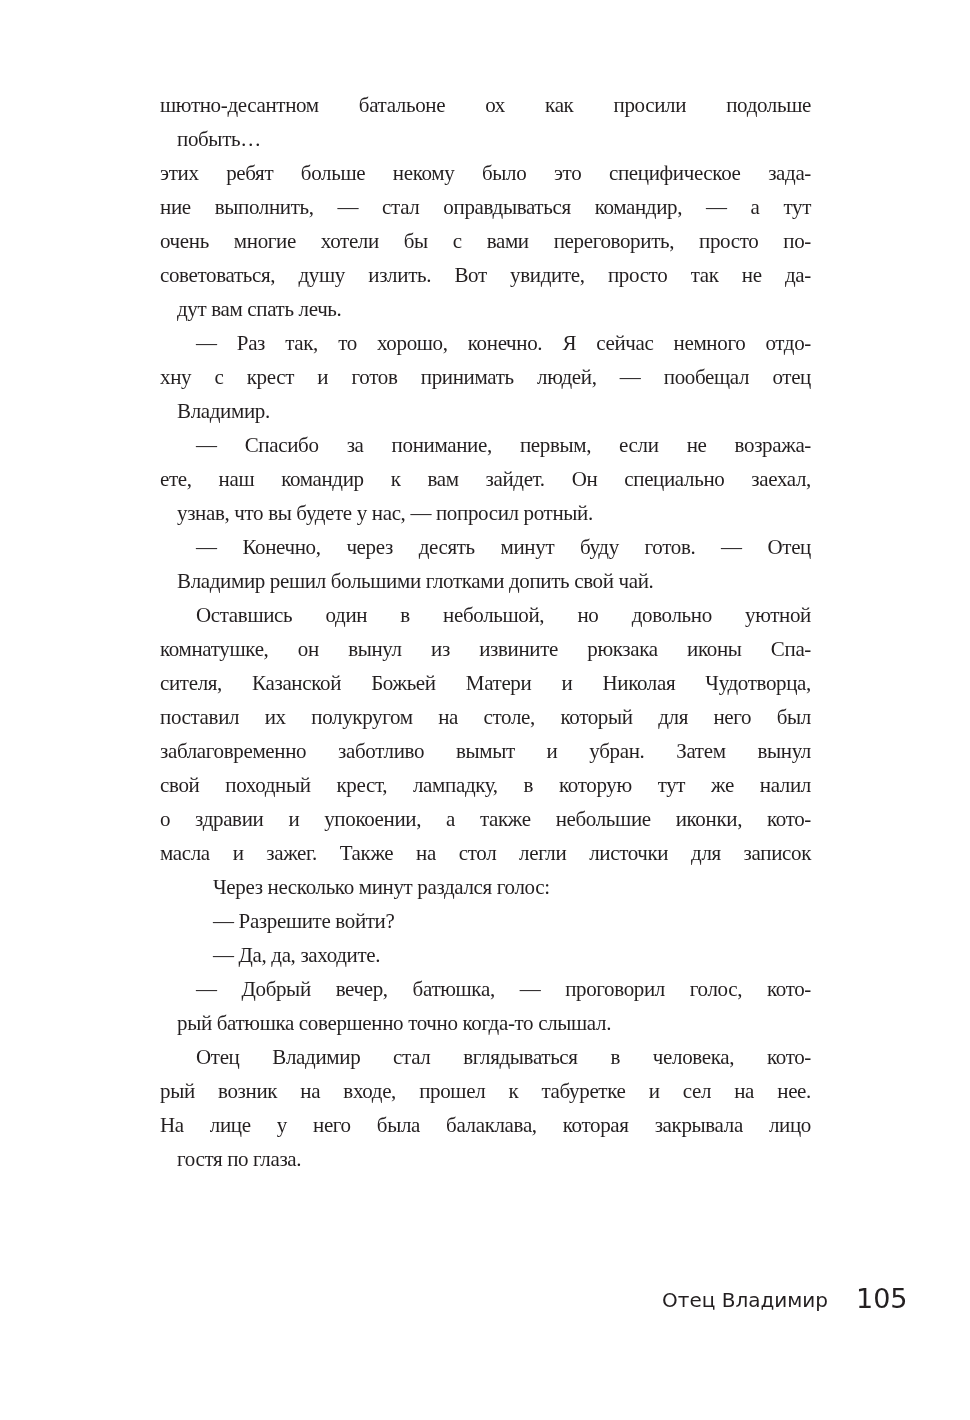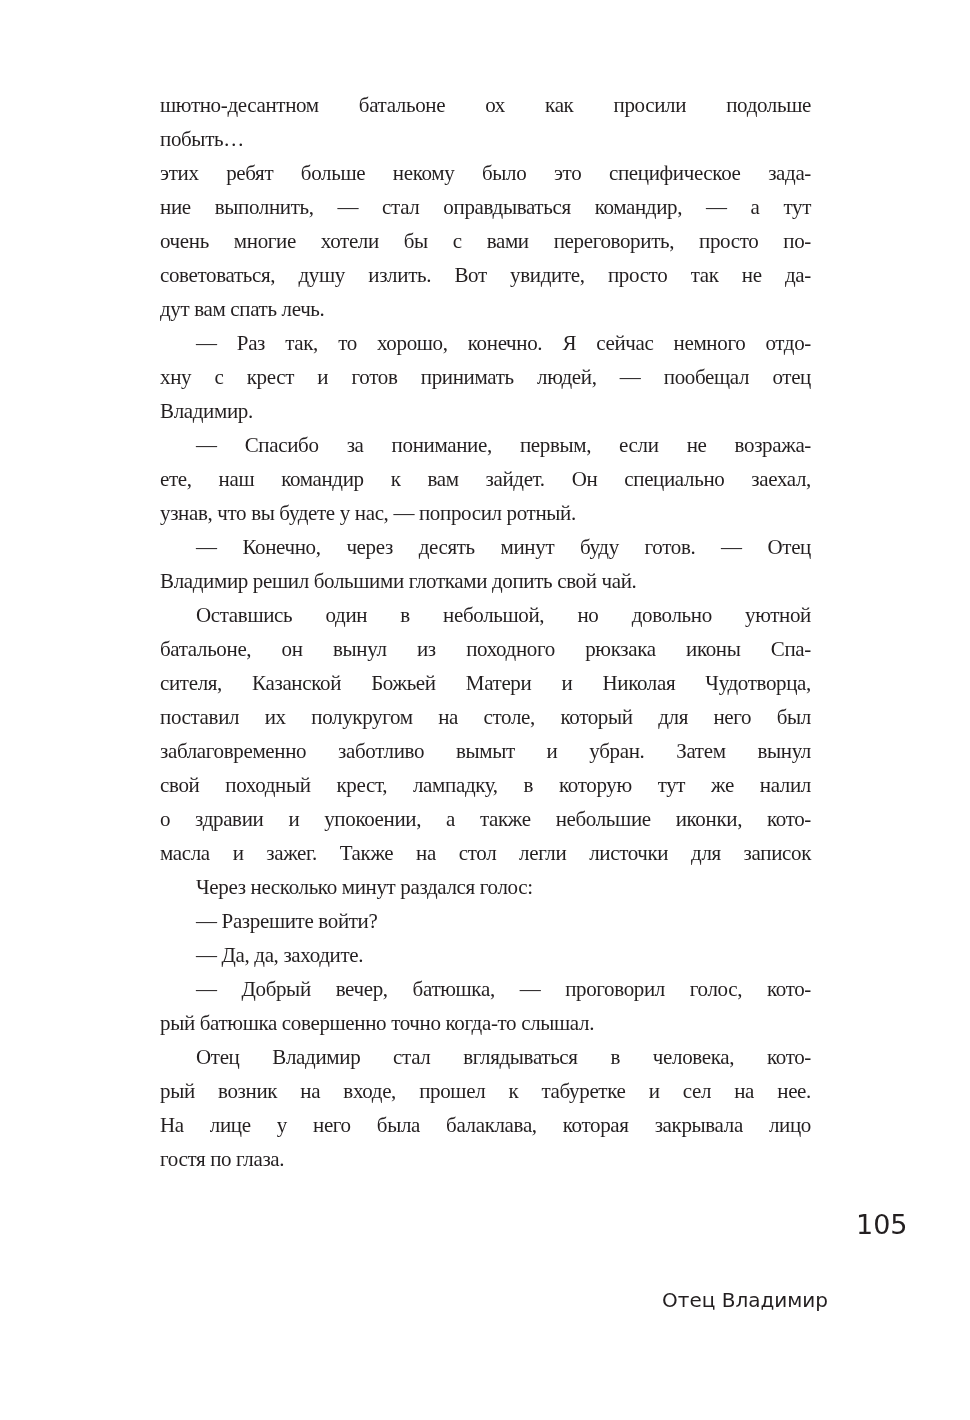--- a/index.html
+++ b/index.html
@@ -26,37 +26,38 @@
     }
     .line {
       display: block;
       height: 34px;
       white-space: nowrap;
       text-align: justify;
       text-align-last: justify;
     }
     .line.last {
       text-align-last: left;
+      margin-left: 17px;
     }
     .line.indent {
       padding-left: 36px;
     }
     .footer-title {
       position: absolute;
       left: 662px;
       top: 1286px;
       font-family: "DejaVu Sans", "Liberation Sans", sans-serif;
       font-size: 20px;
       line-height: 28px;
       color: #231f20;
     }
     .page-number {
       position: absolute;
       left: 856px;
-      top: 1208px;
+      top: 1282px;
       font-family: "DejaVu Sans", "Liberation Sans", sans-serif;
       font-size: 27px;
       line-height: 34px;
       color: #231f20;
     }
   </style>
 </head>
 <body>
 
 <div class="page-body">
@@ -86,21 +87,21 @@
     <span class="line last">узнав, что вы будете у нас, — попросил ротный.</span>
   </div>
 
   <div>
     <span class="line indent">— Конечно, через десять минут буду готов. — Отец</span>
     <span class="line last">Владимир решил большими глотками допить свой чай.</span>
   </div>
 
   <div>
     <span class="line indent">Оставшись один в небольшой, но довольно уютной</span>
-    <span class="line">батальоне, он вынул из походного рюкзака иконы Спа-</span>
+    <span class="line">комнатушке, он вынул из извините рюкзака иконы Спа-</span>
     <span class="line">сителя, Казанской Божьей Матери и Николая Чудотворца,</span>
     <span class="line">поставил их полукругом на столе, который для него был</span>
     <span class="line">заблаговременно заботливо вымыт и убран. Затем вынул</span>
     <span class="line">свой походный крест, лампадку, в которую тут же налил</span>
     <span class="line">о здравии и упокоении, а также небольшие иконки, кото-</span>
     <span class="line">масла и зажег. Также на стол легли листочки для записок</span>
   </div>
 
   <div>
     <span class="line indent last">Через несколько минут раздался голос:</span>

